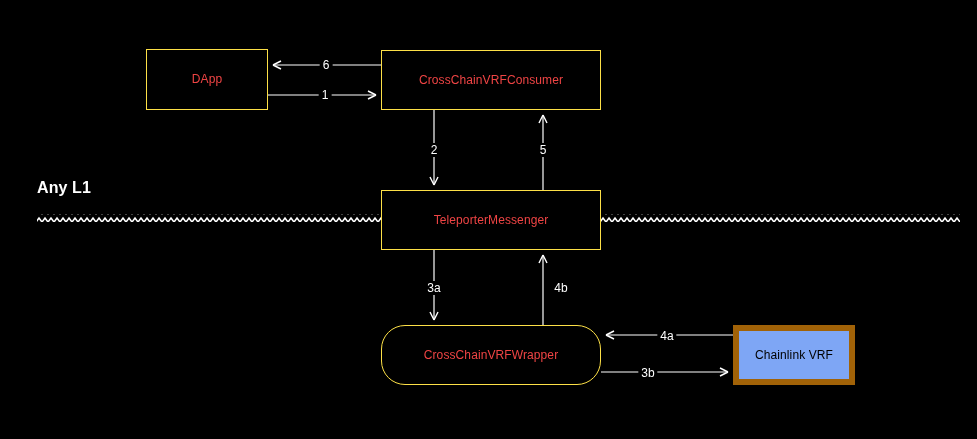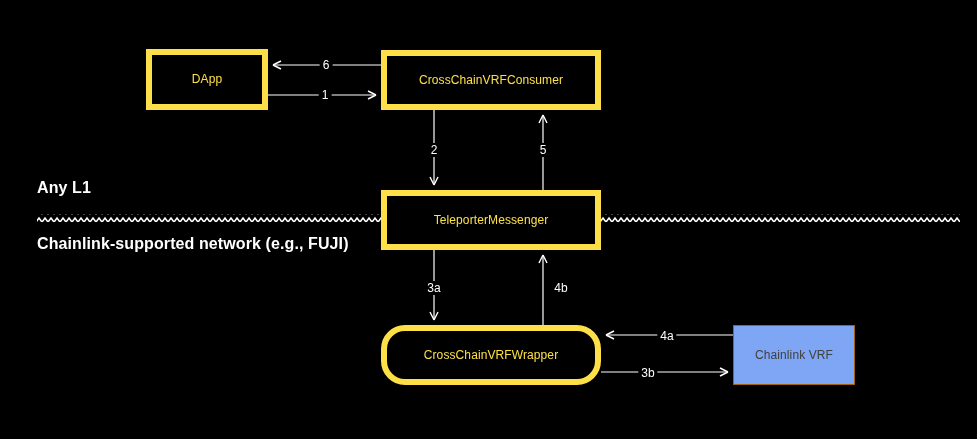--- a/index.html
+++ b/index.html
@@ -24,26 +24,26 @@
     display: flex;
     align-items: center;
     justify-content: center;
     text-align: center;
     font-size: 12px;
     line-height: 1.2;
     letter-spacing: 0.1px;
   }
   .node-plain {
     background: #000000;
-    border: 6px solid #fde047;
-    color: #fde047;
+    border: 1px solid #fde047;
+    color: #ef4444;
   }
   .node-accent {
-    border: 1px solid #a16207;
-    color: #404040;
+    border: 6px solid #a16207;
+    color: #000000;
     align-items: center;
   }
   .zone-label {
     position: absolute;
     font-size: 16px;
     font-weight: bold;
     color: #ffffff;
     white-space: nowrap;
     letter-spacing: 0.1px;
   }
@@ -110,21 +110,20 @@
 
       <path d="M733,335 L606,335"></path>
       <path d="M606,335 L614,331 M606,335 L614,339" stroke-width="1.4"></path>
 
       <path d="M601,372 L728,372"></path>
       <path d="M728,372 L720,368 M728,372 L720,376" stroke-width="1.4"></path>
     </g>
   </svg>
 
   <div class="zone-label" style="left:37px; top:179px;">Any L1</div>
-  <div class="zone-label" style="left:37px; top:235px;">Chainlink-supported network (e.g., FUJI)</div>
 
   <div class="node node-plain" style="left:146px; top:49px; width:122px; height:61px;">
     <span>DApp</span>
   </div>
 
   <div class="node node-plain" style="left:381px; top:190px; width:220px; height:60px;">
     <span>TeleporterMessenger</span>
   </div>
 
   <div class="node node-plain" style="left:381px; top:50px; width:220px; height:60px;">

